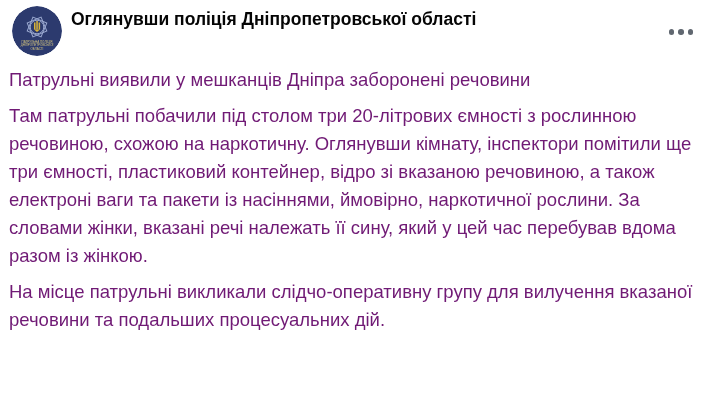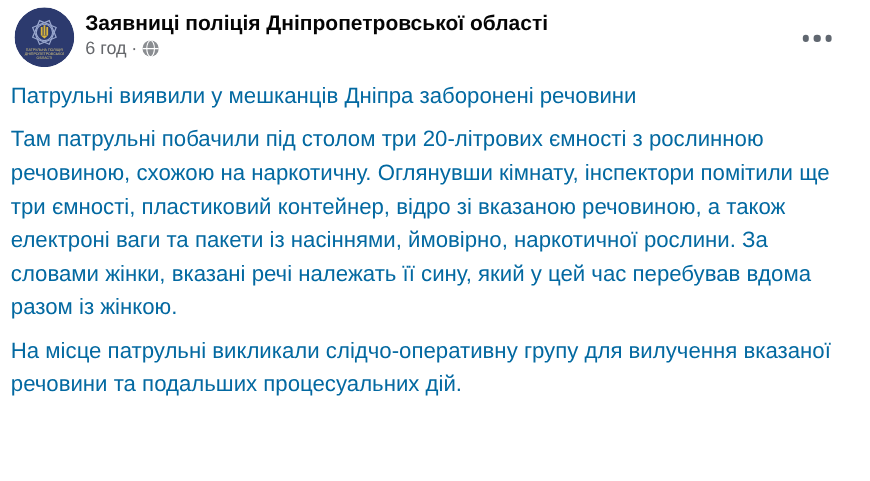--- a/index.html
+++ b/index.html
@@ -31,21 +31,21 @@
     position: absolute; right: 28px; top: 25px;
     display: flex; gap: 4px; align-items: center; cursor: pointer; padding: 4px;
   }
   .more-btn i {
     width: 5.5px; height: 5.5px; border-radius: 50%; background: #606770; display: block;
   }
 
   
   .body { padding: 10px 9px 0 9px; }
   .body p {
-    font-size: 18.5px; line-height: 28px; color: #0369a1;
+    font-size: 18.5px; line-height: 28px; color: #701a75;
     margin: 0 0 8px 0; white-space: pre-wrap;
   }
 </style>
 </head>
 <body>
 
 <div class="post">
 
   <div class="header">
 
@@ -65,34 +65,21 @@
         </g>
         <g fill="#d8c77e" font-size="3" text-anchor="middle" font-family="Liberation Sans, sans-serif">
           <text x="25" y="36.5">ПАТРУЛЬНА ПОЛІЦІЯ</text>
           <text x="25" y="40">ДНІПРОПЕТРОВСЬКОЇ</text>
           <text x="25" y="43.5">ОБЛАСТІ</text>
         </g>
       </svg>
     </div>
 
     <div class="header-text">
-      <div class="page-name">Заявниці поліція Дніпропетровської області</div>
-      <div class="meta">
-        <span>6 год</span>
-        <span>·</span>
-        <span class="globe">
-          <svg width="15" height="15" viewBox="0 0 16 16">
-            <circle cx="8" cy="8" r="7.2" fill="#8a8d91"></circle>
-            <g stroke="#ffffff" stroke-width="1" fill="none">
-              <line x1="0.8" y1="8" x2="15.2" y2="8"></line>
-              <ellipse cx="8" cy="8" rx="3.4" ry="7.2"></ellipse>
-            </g>
-          </svg>
-        </span>
-      </div>
+      <div class="page-name">Оглянувши поліція Дніпропетровської області</div>
     </div>
 
     <div class="more-btn">
       <i></i>
       <i></i>
       <i></i>
     </div>
 
   </div>
 

